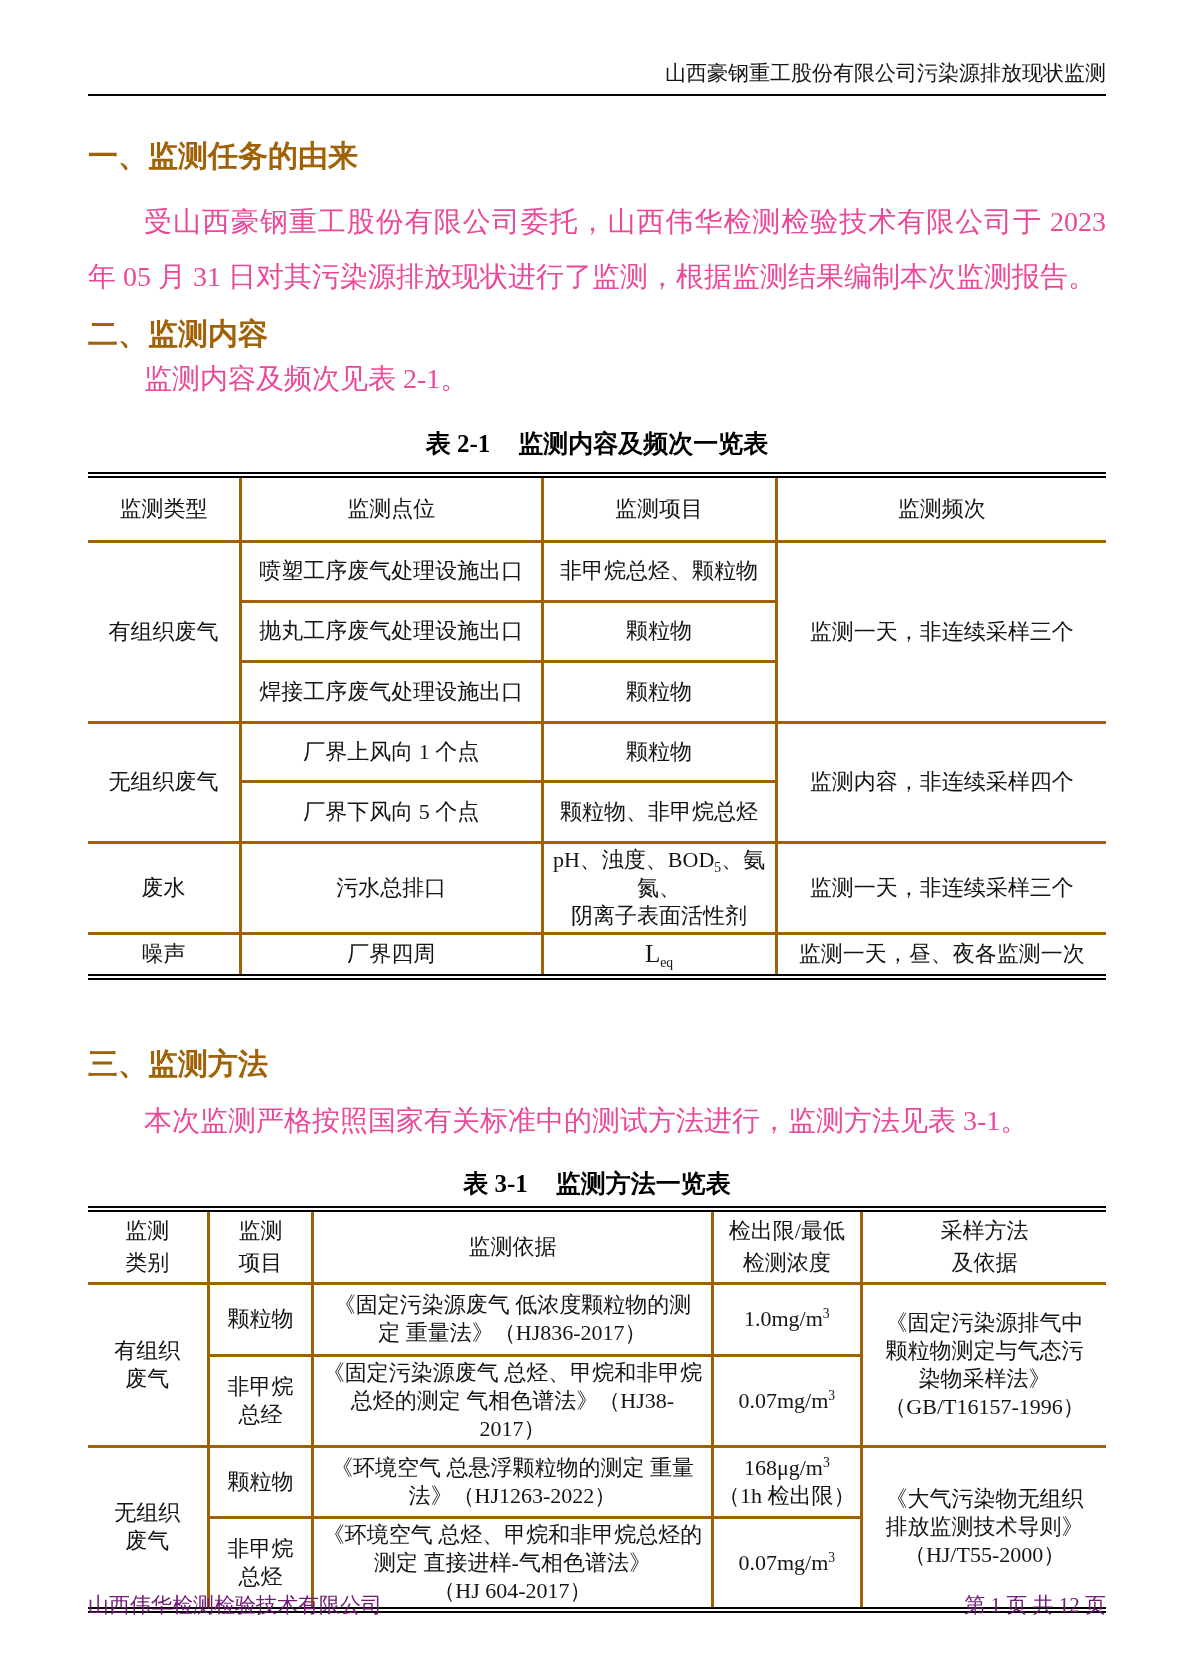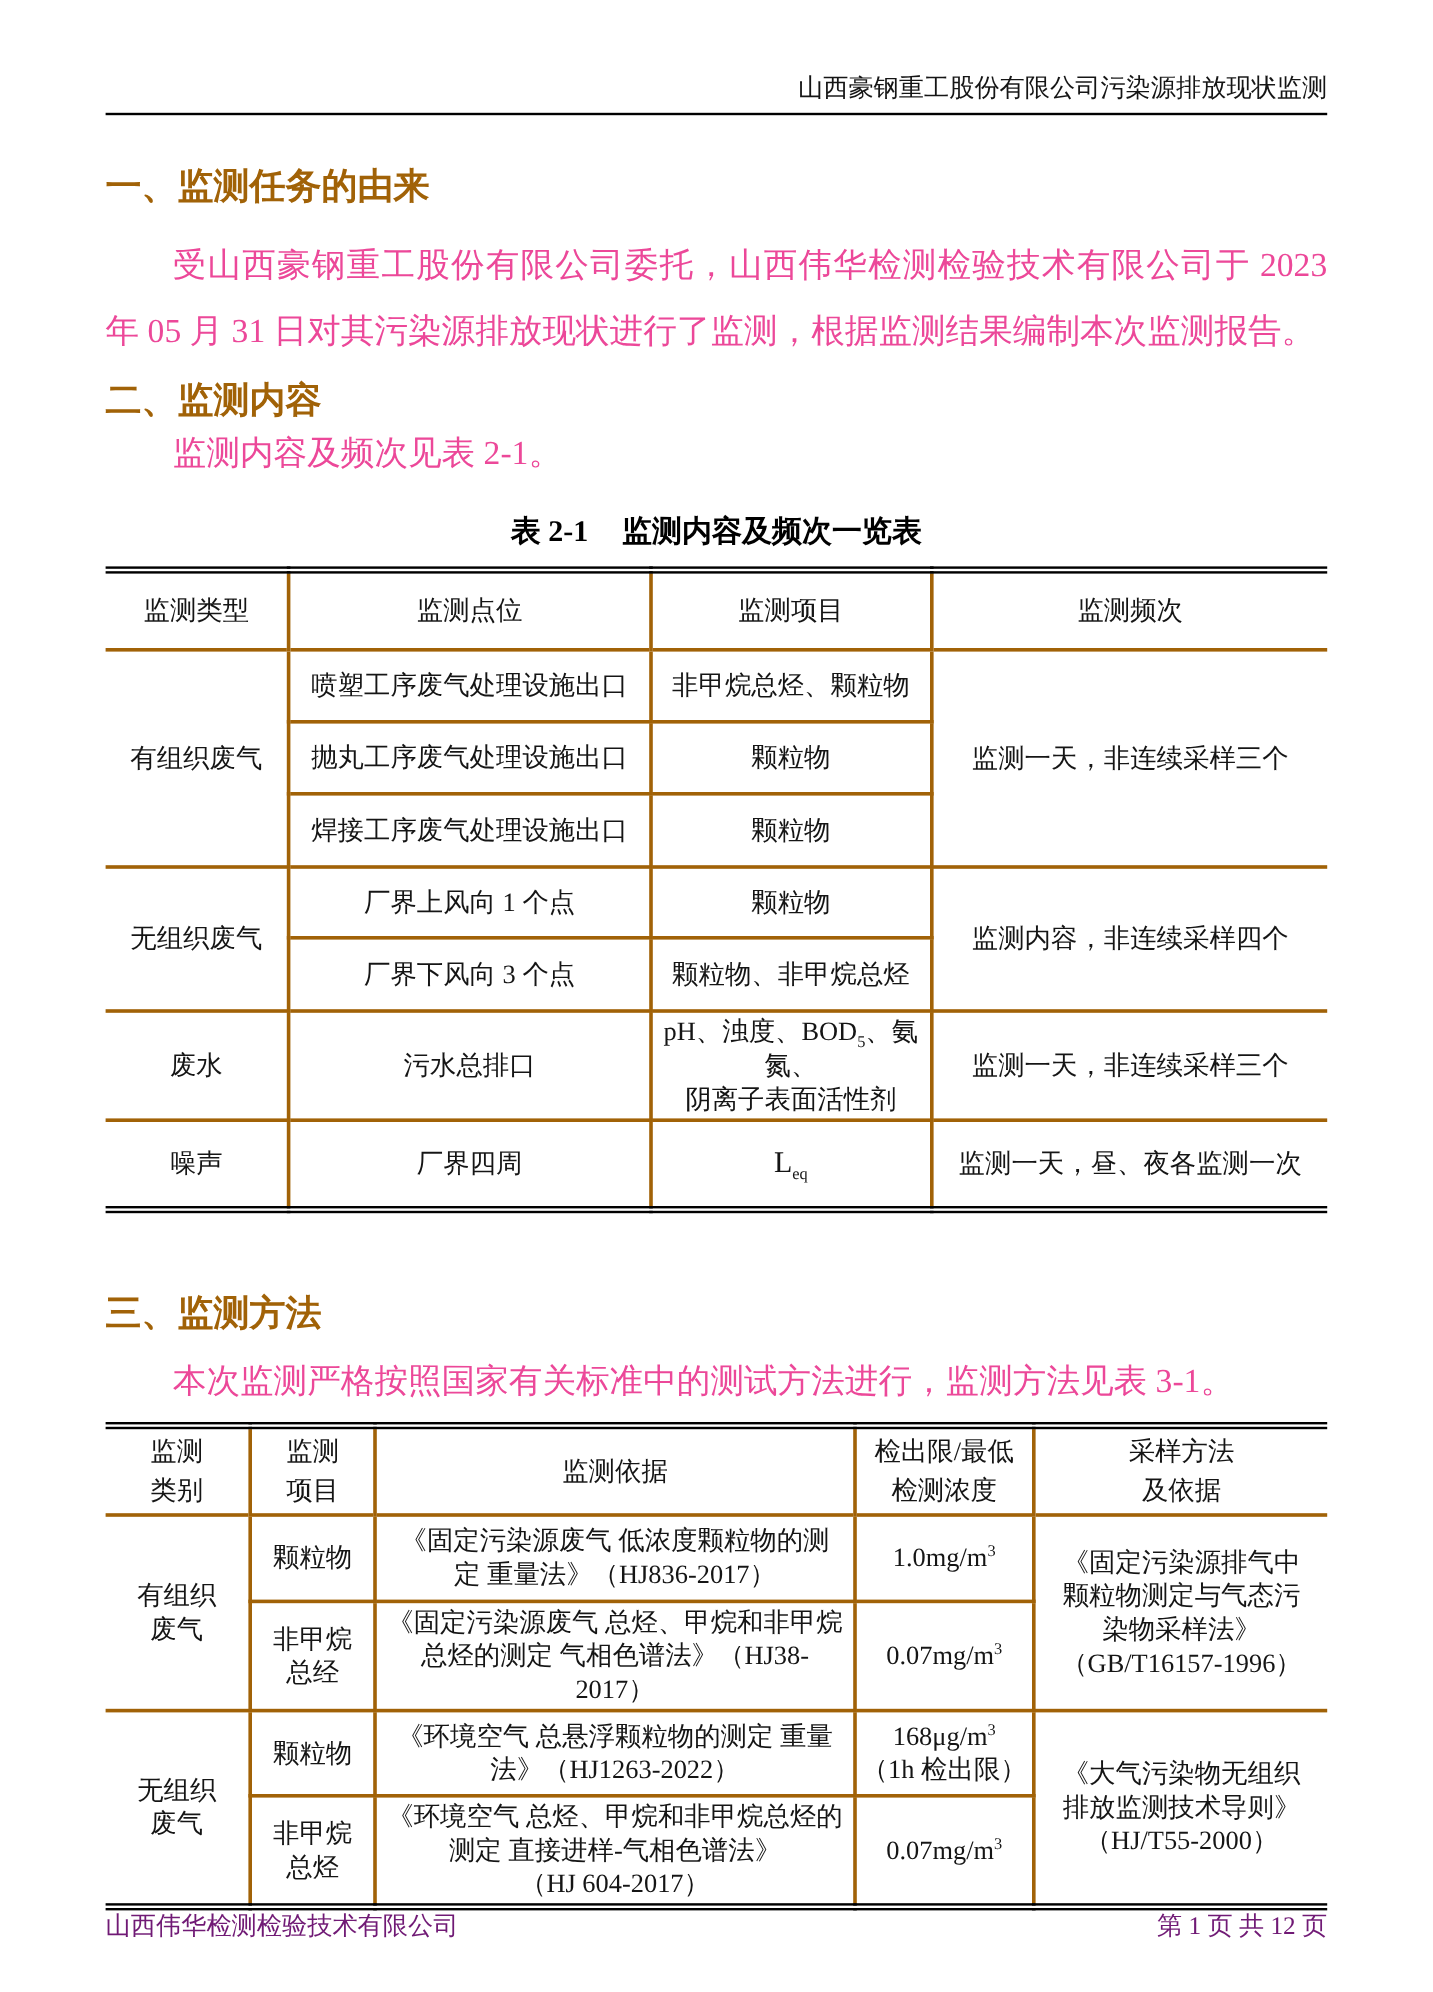--- a/index.html
+++ b/index.html
@@ -81,21 +81,21 @@
   .pre { white-space: pre-line; }
 
   
   .t2-h th { height: 66px; }
   .t2-r1 td { height: 60px; }
   .t2-r2 td { height: 60px; }
   .t2-r3 td { height: 61px; }
   .t2-r4 td { height: 59px; }
   .t2-r5 td { height: 61px; }
   .t2-r6 td { height: 60px; }
-  .t2-r7 td { height: 75px; }
+  .t2-r7 td { height: 44px; }
 
   
   .t3-h th { height: 74px; line-height: 32px; }
   .t3-r1 td { height: 72px; }
   .t3-r2 td { height: 70px; }
   .t3-r3 td { height: 71px; }
   .t3-r4 td { height: 87px; }
 
   sub.small { font-size: 0.62em; line-height: 0; }
   sup.small { font-size: 0.62em; line-height: 0; }
@@ -164,21 +164,21 @@
           <td>焊接工序废气处理设施出口</td>
           <td>颗粒物</td>
         </tr>
         <tr class="t2-r4">
           <td rowspan="2">无组织废气</td>
           <td>厂界上风向 1 个点</td>
           <td>颗粒物</td>
           <td rowspan="2">监测内容，非连续采样四个</td>
         </tr>
         <tr class="t2-r5">
-          <td>厂界下风向 3 个点</td>
+          <td>厂界下风向 5 个点</td>
           <td>颗粒物、非甲烷总烃</td>
         </tr>
         <tr class="t2-r6">
           <td>废水</td>
           <td>污水总排口</td>
           <td>
             <div><span>pH、浊度、BOD</span><sub class="small">5</sub><span>、氨氮、</span></div>
             <div>阴离子表面活性剂</div>
           </td>
           <td>监测一天，非连续采样三个</td>
@@ -188,20 +188,23 @@
           <td>厂界四周</td>
           <td><span class="leq-base">L</span><sub class="small">eq</sub></td>
           <td>监测一天，昼、夜各监测一次</td>
         </tr>
       </tbody>
     </table>
 
     <h2 class="sec sec-3">三、监测方法</h2>
     <p class="para para-3">本次监测严格按照国家有关标准中的测试方法进行，监测方法见表 3-1。</p>
 
+    <div class="tcaption tcaption-3">
+      <span class="cap-label">表 3-1</span><span>监测方法一览表</span>
+    </div>
 
     <table class="tbl tbl-3">
       <colgroup>
           <col style="width:11.8%">
           <col style="width:10.3%">
           <col style="width:39.2%">
           <col style="width:14.7%">
           <col style="width:24%">
         </colgroup>
       <thead>

